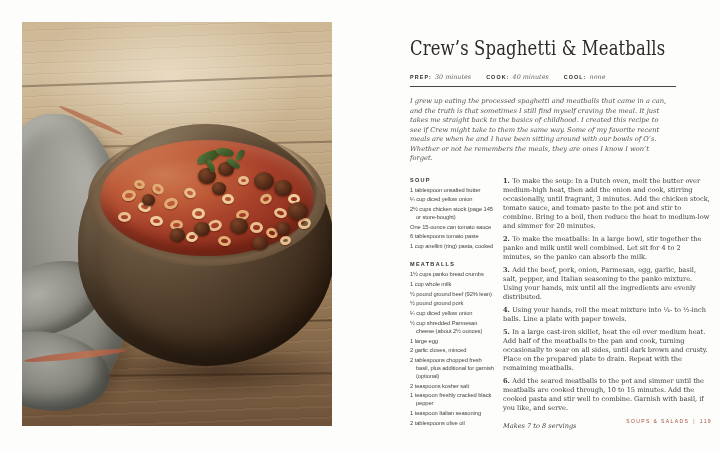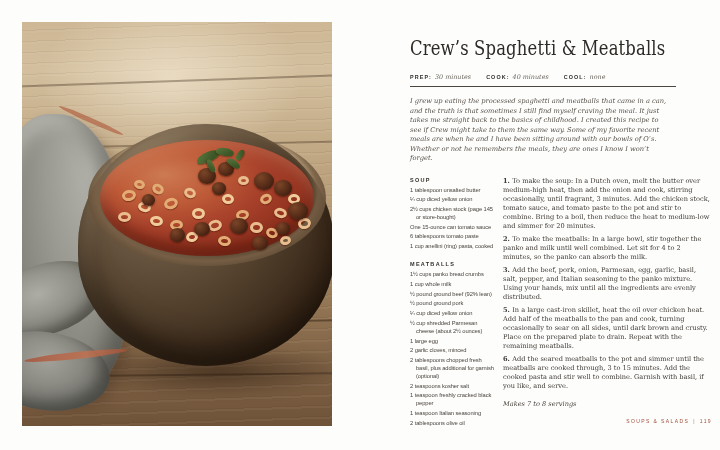--- a/index.html
+++ b/index.html
@@ -189,22 +189,23 @@
             <div class="ing-item">1 teaspoon freshly cracked black pepper</div>
             <div class="ing-item">1 teaspoon Italian seasoning</div>
             <div class="ing-item">2 tablespoons olive oil</div>
           </div>
         </div>
       <div class="stepcol">
         <div id="steps">
             <p class="step"><span class="num">1. </span><span> To make the soup: In a Dutch oven, melt the butter over medium-high heat, then add the onion and cook, stirring occasionally, until fragrant, 3 minutes. Add the chicken stock, tomato sauce, and tomato paste to the pot and stir to combine. Bring to a boil, then reduce the heat to medium-low and simmer for 20 minutes.</span></p>
             <p class="step"><span class="num">2. </span><span> To make the meatballs: In a large bowl, stir together the panko and milk until well combined. Let sit for 4 to 2 minutes, so the panko can absorb the milk.</span></p>
             <p class="step"><span class="num">3. </span><span> Add the beef, pork, onion, Parmesan, egg, garlic, basil, salt, pepper, and Italian seasoning to the panko mixture. Using your hands, mix until all the ingredients are evenly distributed.</span></p>
-            <p class="step"><span class="num">5. </span><span> In a large cast-iron skillet, heat the oil over chicken heat. Add half of the meatballs to the pan and cook, turning occasionally to sear on all sides, until dark brown and crusty. Place on the prepared plate to drain. Repeat with the remaining meatballs.</span></p>
-            <p class="step"><span class="num">6. </span><span> Add the seared meatballs to the pot and simmer until the meatballs are cooked through, 3 to 15 minutes. Add the cooked pasta and stir well to combine. Garnish with basil, if you like, and serve.</span></p>
+            <p class="step"><span class="num">4. </span><span> Using your hands, roll the meat mixture into ¼- to ½-inch balls. Line a plate with paper towels.</span></p>
+            <p class="step"><span class="num">5. </span><span> In a large cast-iron skillet, heat the oil over medium heat. Add half of the meatballs to the pan and cook, turning occasionally to sear on all sides, until dark brown and crusty. Place on the prepared plate to drain. Repeat with the remaining meatballs.</span></p>
+            <p class="step"><span class="num">6. </span><span> Add the seared meatballs to the pot and simmer until the meatballs are cooked through, 10 to 15 minutes. Add the cooked pasta and stir well to combine. Garnish with basil, if you like, and serve.</span></p>
           </div>
         <p class="yield">Makes 7 to 8 servings</p>
       </div>
     </div>
   </div>
 
   <div class="footer">
     <span>SOUPS &amp; SALADS</span>
     <span class="bar">|</span>
     <span>119</span>

